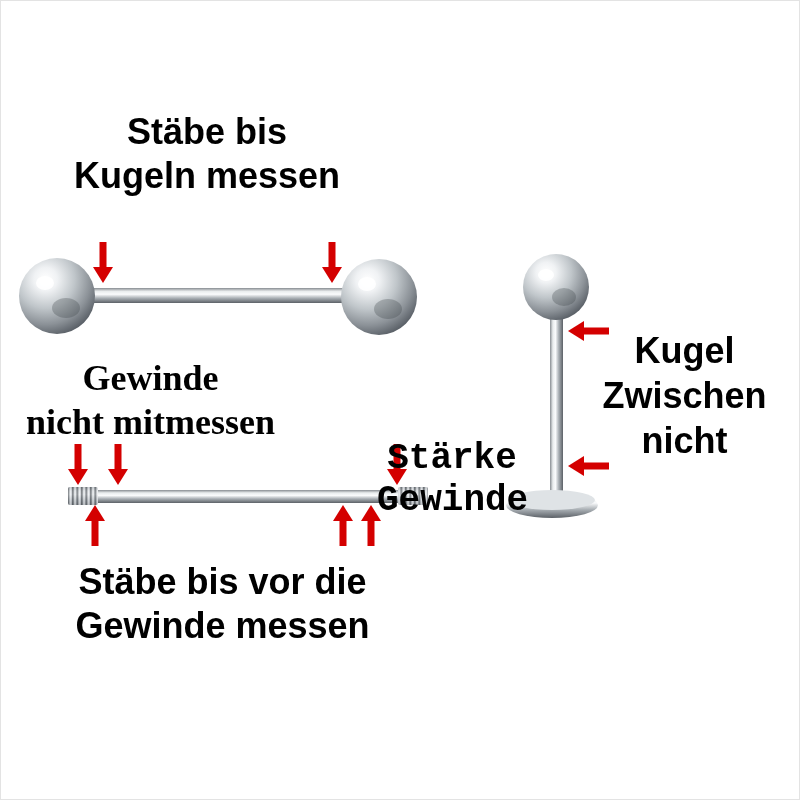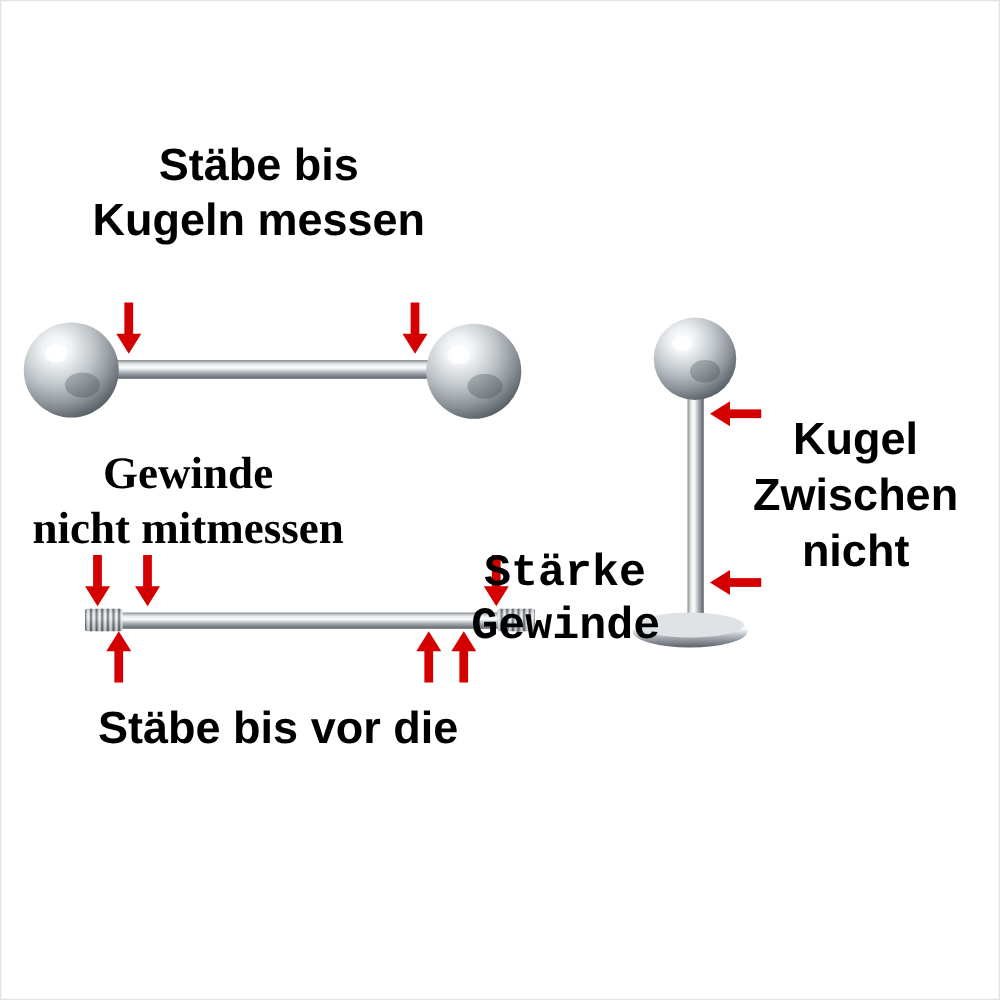--- a/index.html
+++ b/index.html
@@ -130,20 +130,21 @@
     <div>nicht mitmessen</div>
   </div>
 
   <div class="label label-staerke" style="left:377px; top:438px; width:150px;">
     <div>Stärke</div>
     <div>Gewinde</div>
   </div>
 
   <div class="label" style="left:35px; top:548px; width:375px;margin-top:12px;">
     <div>Stäbe bis vor die</div>
+    <div>Gewinde messen</div>
   </div>
 
   <div class="label label-labret" style="left:592px; top:328px; width:185px;">
     <div>Kugel</div>
     <div>Zwischen</div>
     <div>nicht</div>
   </div>
 
 </div>
 

